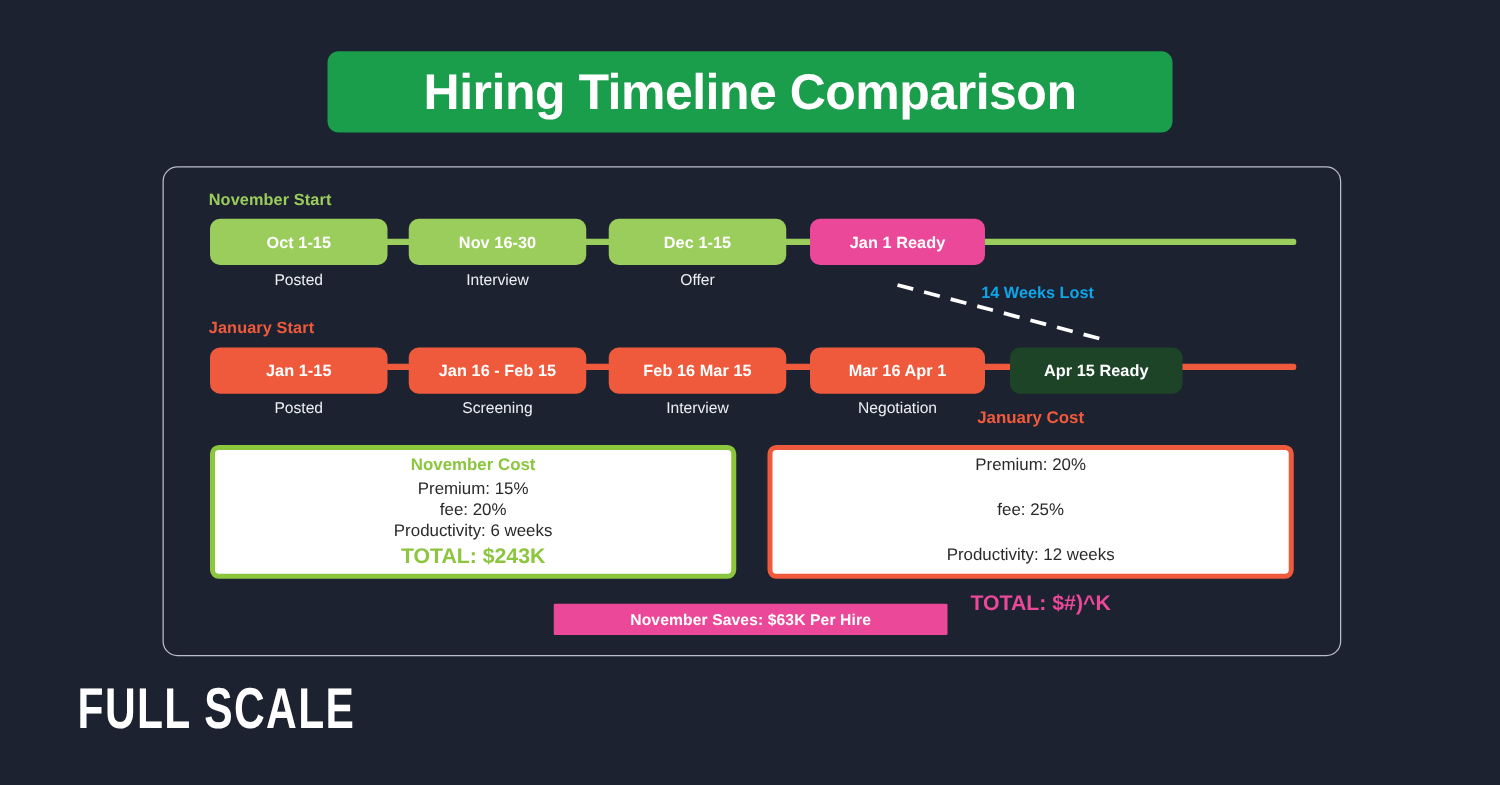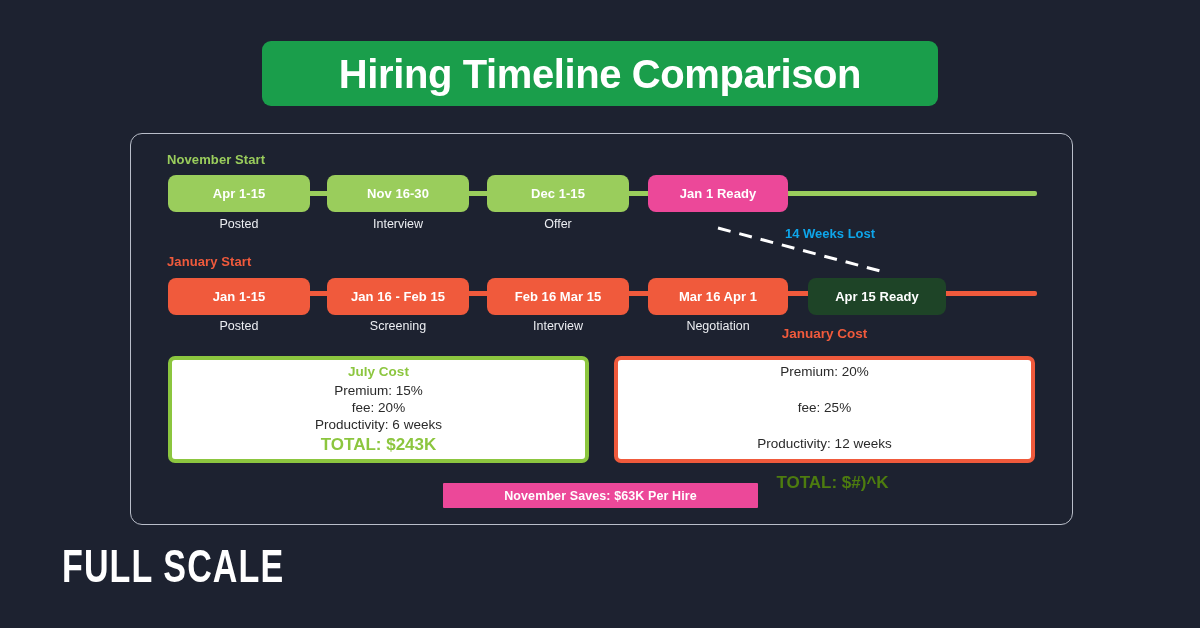--- a/index.html
+++ b/index.html
@@ -164,21 +164,21 @@
     font-size: 13.5px;
     color: #2a2a2a;
     line-height: 17px;
   }
   .cost-total {
     font-size: 17px;
     font-weight: bold;
     margin-top: 2px;
   }
   #cost-card-november .cost-total { color: #8cc63f; }
-  #cost-card-january  .cost-total { color: #4d7c0f; margin-left: 16px; }
+  #cost-card-january  .cost-total { color: #ec4899; margin-left: 16px; }
 
   
   #savings-banner {
     position: absolute;
     left: 443px;
     top: 483px;
     width: 315px;
     height: 25px;
     background: #ec4899;
     border-radius: 1px;
@@ -220,21 +220,21 @@
 <div id="title-banner">
   <span class="title-text">Hiring Timeline Comparison</span>
 </div>
 
 <div id="main-panel"></div>
 
 <div class="row-label" id="label-november">November Start</div>
 <div class="track" id="track-november"></div>
 
 <div class="node green" id="node-nov-1">
-  <span class="node-text">Apr 1-15</span>
+  <span class="node-text">Oct 1-15</span>
 </div>
 <div class="node green" id="node-nov-2">
   <span class="node-text">Nov 16-30</span>
 </div>
 <div class="node green" id="node-nov-3">
   <span class="node-text">Dec 1-15</span>
 </div>
 <div class="node teal" id="node-nov-4">
   <span class="node-text">Jan 1 Ready</span>
 </div>
@@ -266,21 +266,21 @@
 <div class="node dark" id="node-jan-5">
   <span class="node-text">Apr 15 Ready</span>
 </div>
 
 <div class="caption" id="cap-jan-1">Posted</div>
 <div class="caption" id="cap-jan-2">Screening</div>
 <div class="caption" id="cap-jan-3">Interview</div>
 <div class="caption" id="cap-jan-4">Negotiation</div>
 
 <div class="cost-card" id="cost-card-november">
-  <div class="cost-title">July Cost</div>
+  <div class="cost-title">November Cost</div>
   <div class="cost-line">Premium: 15%</div>
   <div class="cost-line">fee: 20%</div>
   <div class="cost-line">Productivity: 6 weeks</div>
   <div class="cost-total">TOTAL: $243K</div>
 </div>
 
 <div class="cost-card" id="cost-card-january">
   <div class="cost-title">January Cost</div>
   <div class="cost-line">Premium: 20%</div>
   <div class="cost-line">fee: 25%</div>

